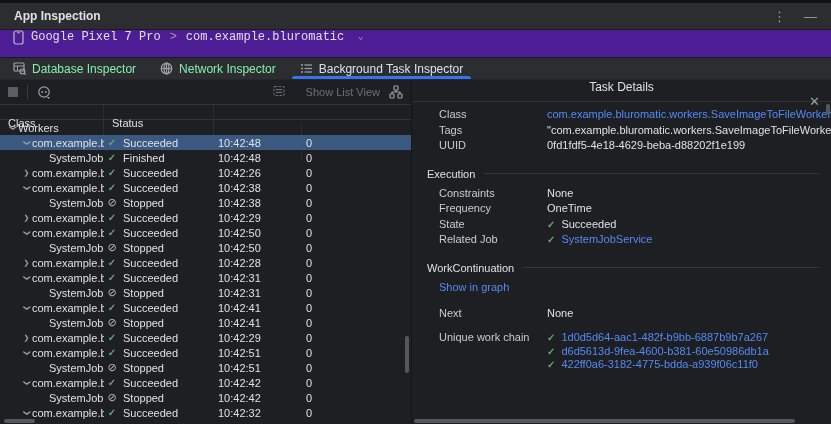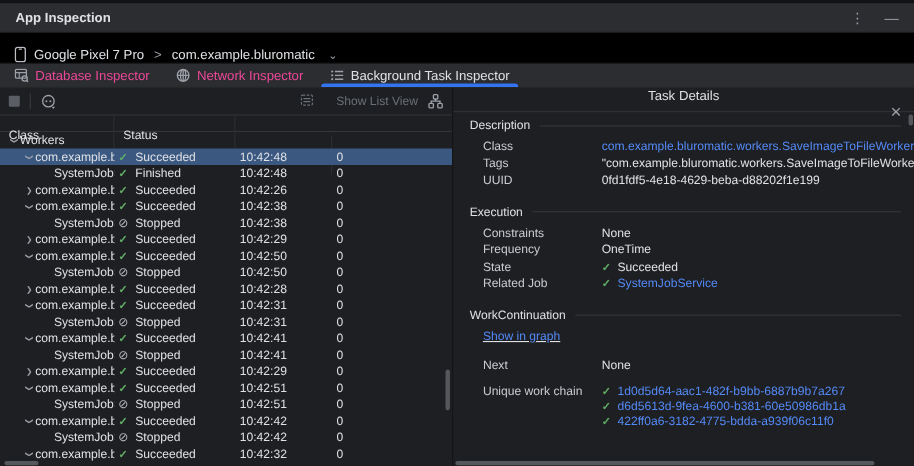--- a/index.html
+++ b/index.html
@@ -11,31 +11,31 @@
 
   
   .titlebar { height:27px; background:#2b2d30; display:flex; align-items:center;
               padding:0 14px; border-bottom:1px solid #1a1b1d; }
   .titlebar .title { font-weight:bold; font-size:12px; color:#dfe1e5; }
   .titlebar-icons { margin-left:auto; display:flex; gap:18px; align-items:center;
                     color:#9da0a8; font-size:13px; }
   .tb-icon { cursor:pointer; line-height:1; }
 
   
-  .device-bar { height:28px; background:#000000; border-bottom:1px solid #1a1b1d;
-                display:flex; align-items:flex-end; padding:0 13px; gap:7px; font-size:12px; }
+  .device-bar { height:28px; background:#4c1d95; border-bottom:1px solid #1a1b1d;
+                display:flex; align-items:flex-start; padding:0 13px; gap:7px; font-size:12px;font-family:Liberation Mono, monospace; }
   .device-bar .sep { color:#9da0a8; padding:0 2px; }
   .device-bar .chev { color:#9da0a8; font-size:10px; margin-left:4px; }
   .device-icon svg { display:block; }
 
   
   .tab-bar { height:22px; background:#2b2d30; display:flex; align-items:stretch;
              padding-left:4px; gap:6px; border-bottom:1px solid #242628; }
   .tab { position:relative; display:flex; align-items:center; gap:6px; padding:0 9px;
-         font-size:12px; color:#ec4899; cursor:pointer; }
+         font-size:12px; color:#86efac; cursor:pointer; }
   .tab .tab-icon { display:flex; align-items:center; color:#9da0a8; }
   .tab.active { color:#dfe1e5; }
   .tab.active::after { content:""; position:absolute; left:1px; right:1px; bottom:0;
                        height:3px; background:#3574f0; border-radius:3px 3px 0 0; }
 
   
   .content { display:flex; height:344px; }
   .left-panel  { width:412px; position:relative; border-right:1px solid #141517;
                  background:#1e1f22; overflow:hidden; }
   .right-panel { flex:1; position:relative; background:#1e1f22; overflow:hidden; }
@@ -84,21 +84,21 @@
 
   
   .details-header { height:22px; display:flex; align-items:center; padding:0 11px;
                     font-size:12px; color:#dfe1e5; border-bottom:1px solid #303236;flex-direction:column; }
   .details-close { margin-left:auto; color:#9da0a8; font-size:13px; cursor:pointer; }
   .details-body { padding:6px 12px 0 15px; font-size:11px; }
   .dsection { margin-bottom:13px; }
   .dsection-title { display:flex; align-items:center; gap:9px; color:#dfe1e5;
                     margin-bottom:7px; white-space:nowrap; }
   .dsection-title::after { content:""; flex:1; height:1px; background:#35373b; }
-  .daction { padding-left:12px; margin:1px 0 14px;text-decoration:underline; }
+  .daction { padding-left:12px; margin:1px 0 14px; }
   .drow { display:flex; align-items:flex-start; padding-left:12px; min-height:15.5px; }
   .drow.gap-before { margin-top:9px; }
   .dlabel { width:108px; flex-shrink:0; color:#c9cbd1; }
   .dvalue { color:#dfe1e5; white-space:nowrap; }
   .link { color:#548af7; cursor:pointer; text-decoration:none; }
   .dcheck { color:#5fad65; font-weight:bold; font-size:10px; margin-right:6px; }
   .chain-line { display:flex; align-items:flex-start; line-height:13.5px; }
 </style>
 </head>
 <body>
@@ -476,21 +476,20 @@
       <div class="thumb v-left"></div>
     </section>
 
     <section class="right-panel">
       <div class="details-header">
         <span>Task Details</span>
         <span class="details-close">✕</span>
       </div>
       <div class="details-body">
           <div class="dsection">
-            <div class="dsection-title">Description</div>
             <div class="drow">
               <div class="dlabel">Class</div>
               <div><span class="dvalue link">com.example.bluromatic.workers.SaveImageToFileWorker</span></div>
             </div>
             <div class="drow">
               <div class="dlabel">Tags</div>
               <div><span class="dvalue">"com.example.bluromatic.workers.SaveImageToFileWorker"</span></div>
             </div>
             <div class="drow">
               <div class="dlabel">UUID</div>

